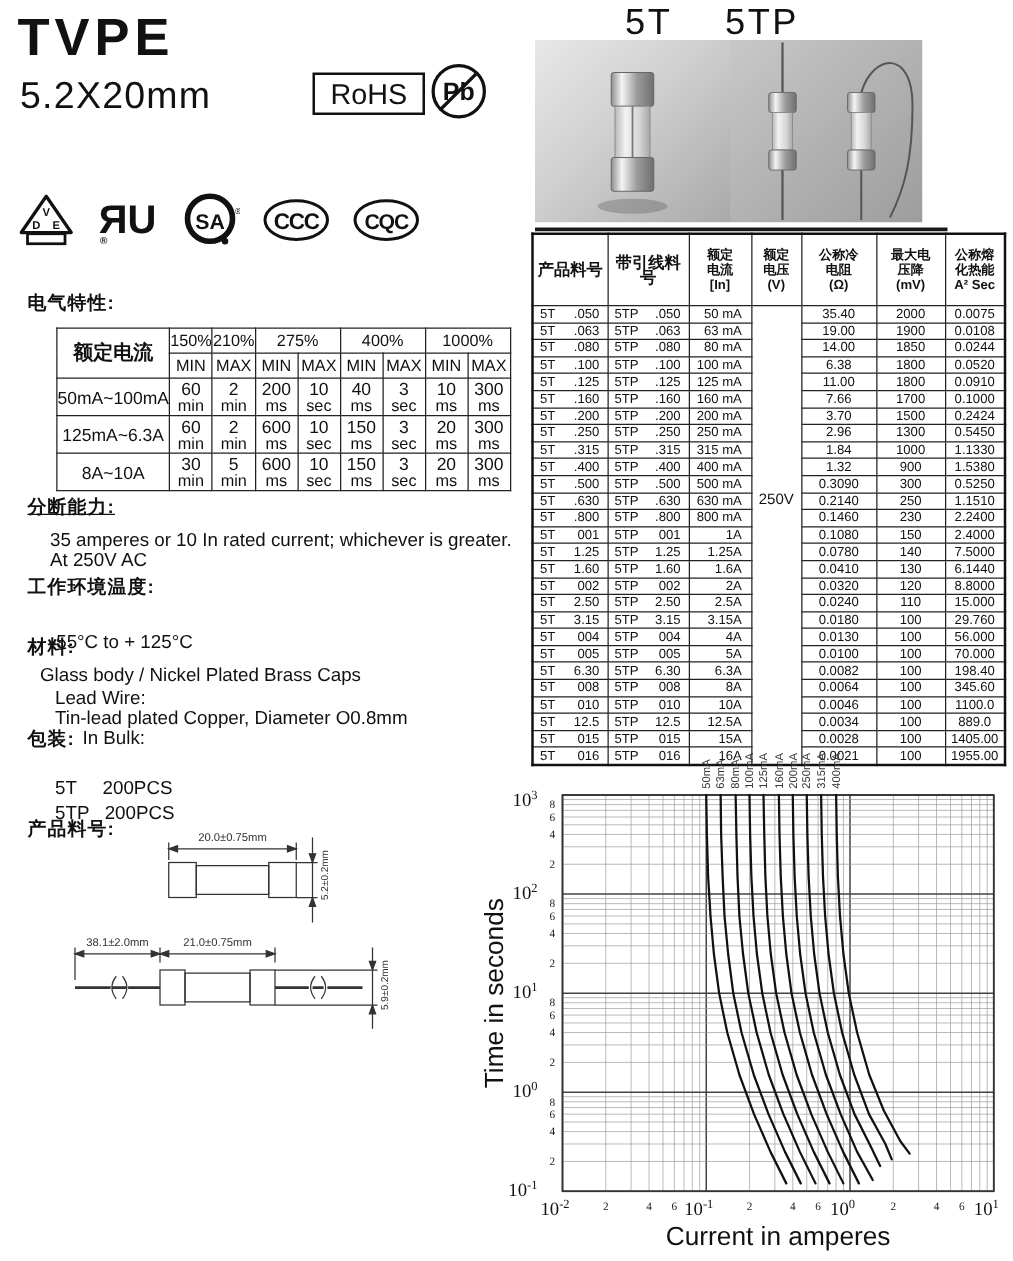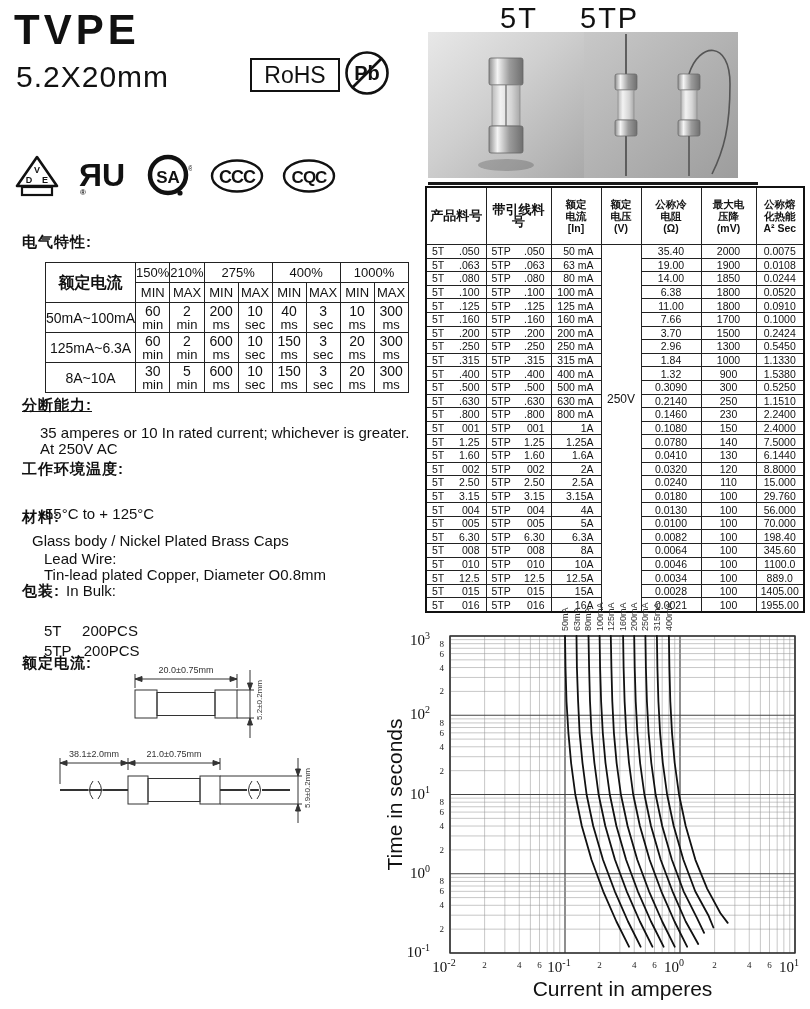--- a/index.html
+++ b/index.html
@@ -239,21 +239,21 @@
   <div class="abs h-cn" style="left:22px;top:508px;">材料:</div>
   <div class="abs body-txt" style="left:32px;top:530px;">Glass body / Nickel Plated Brass Caps</div>
   <div class="abs body-txt" style="left:44px;top:548px;">Lead Wire:</div>
   <div class="abs body-txt" style="left:44px;top:564px;">Tin-lead plated Copper, Diameter O0.8mm</div>
 
   <div class="abs h-cn" style="left:22px;top:582px;">包装:</div>
   <div class="abs body-txt" style="left:44px;top:580px;margin-left:22px;">In Bulk:</div>
   <div class="abs body-txt" style="left:44px;top:620px;">5T     200PCS</div>
   <div class="abs body-txt" style="left:44px;top:640px;">5TP   200PCS</div>
 
-  <div class="abs h-cn" style="left:22px;top:654px;">额定电流:</div>
+  <div class="abs h-cn" style="left:22px;top:654px;">产品料号:</div>
 
   <svg id="mech-svg" class="abs" width="420" height="195" viewBox="0 0 420 195">
     <g stroke="#333" stroke-width="1" fill="none">
 
       <line x1="135" y1="30" x2="135" y2="16"></line>
         <line x1="237" y1="30" x2="237" y2="16"></line>
       <line x1="135" y1="21" x2="237" y2="21"></line>
       <path d="M135 21 l7 -2.5 v5 Z M237 21 l-7 -2.5 v5 Z" fill="#333"></path>
       <rect x="135" y="32" width="22" height="28"></rect>
       <rect x="215" y="32" width="22" height="28"></rect>

